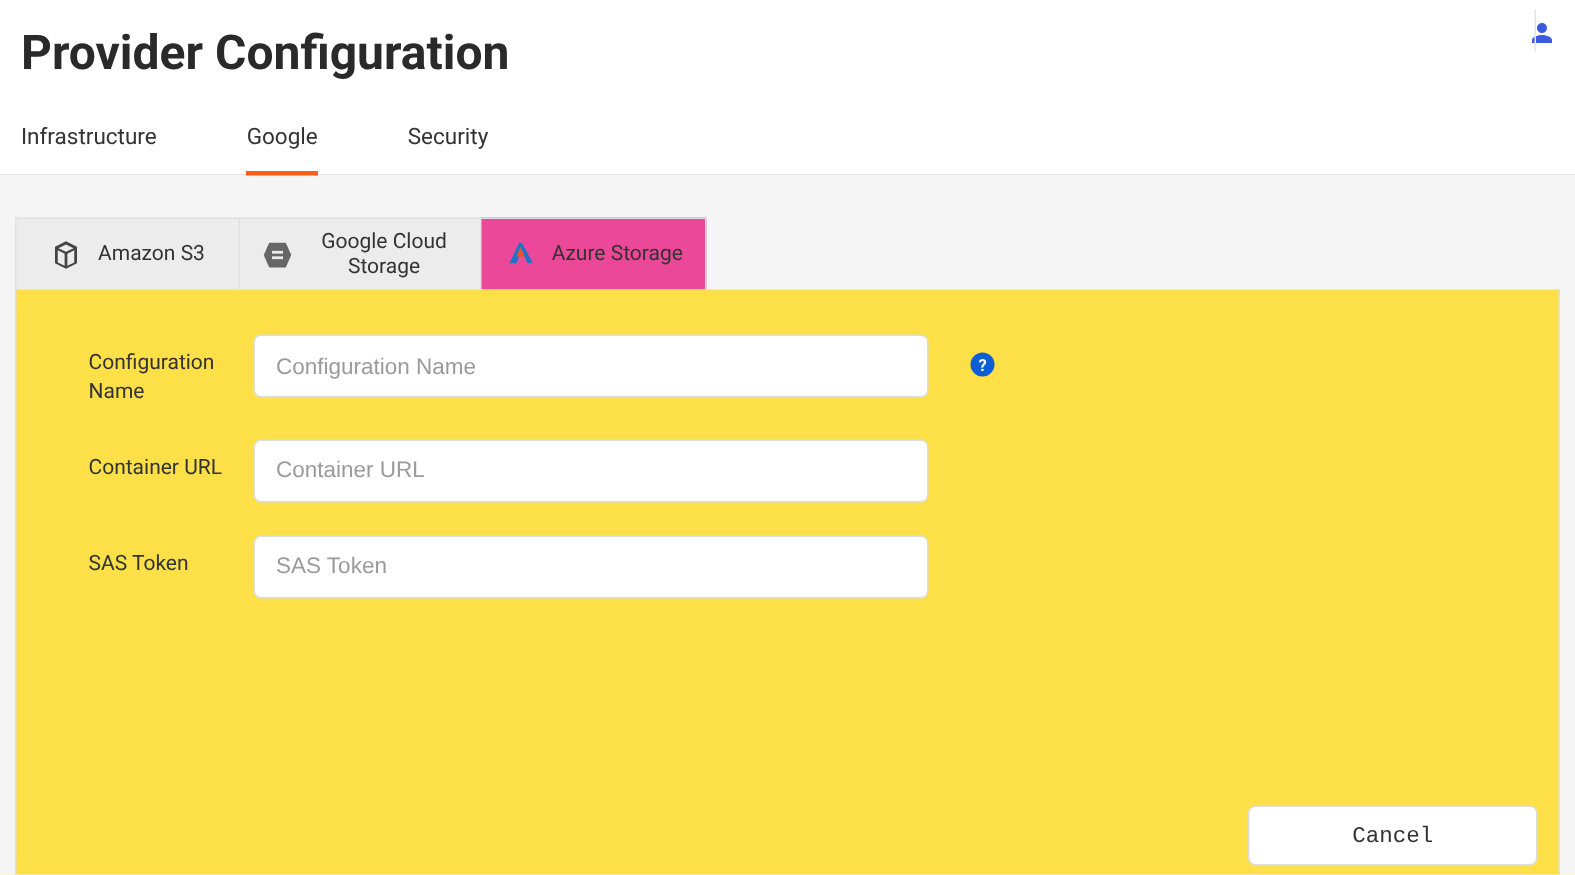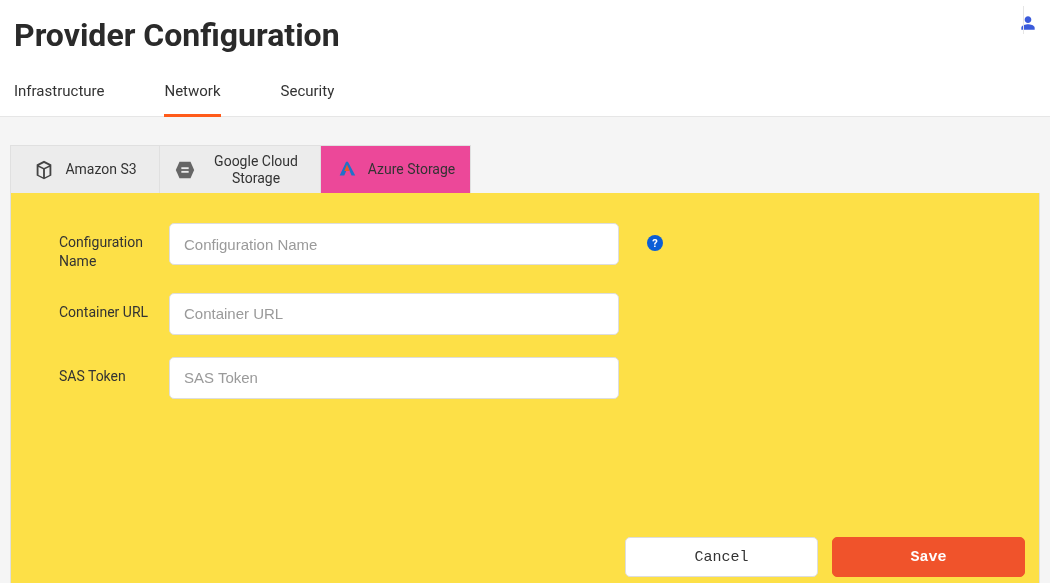--- a/index.html
+++ b/index.html
@@ -185,21 +185,21 @@
   <div class="user-icon">
     <svg width="16" height="16" viewBox="0 0 24 24" fill="#3b5bdb">
         <path d="M12 12c2.8 0 5-2.2 5-5s-2.2-5-5-5-5 2.2-5 5 2.2 5 5 5zm0 2c-3.3 0-10 1.7-10 5v3h20v-3c0-3.3-6.7-5-10-5z"></path>
       </svg>
   </div>
   <div class="top-divider"></div>
 </div>
 
 <div class="nav-tabs">
   <div class="nav-tab">Infrastructure</div>
-  <div class="nav-tab active">Network</div>
+  <div class="nav-tab active">Google</div>
   <div class="nav-tab">Security</div>
 </div>
 
 <div class="content-area">
   <div class="provider-tabs">
 
     <div class="provider-tab">
       <span class="provider-icon">
         <svg width="22" height="22" viewBox="0 0 24 24">
             <path fill="#444" d="M4 6l8-4 8 4v12l-8 4-8-4V6zm8-1.7L6.5 7 12 9.7 17.5 7 12 4.3zM6 8.6v8.8l5 2.5v-8.8L6 8.6zm12 0l-5 2.5v8.8l5-2.5V8.6z"></path>
@@ -247,17 +247,16 @@
       <input class="form-input" type="text" placeholder="Container URL" style="">
     </div>
 
     <div class="form-row">
       <div class="form-label">SAS Token</div>
       <input class="form-input" type="text" placeholder="SAS Token" style="">
     </div>
 
     <div class="footer-actions">
       <button class="btn btn-cancel">Cancel</button>
-      <button class="btn btn-save">Save</button>
     </div>
 
   </div>
 </div>
 
 </body></html>

